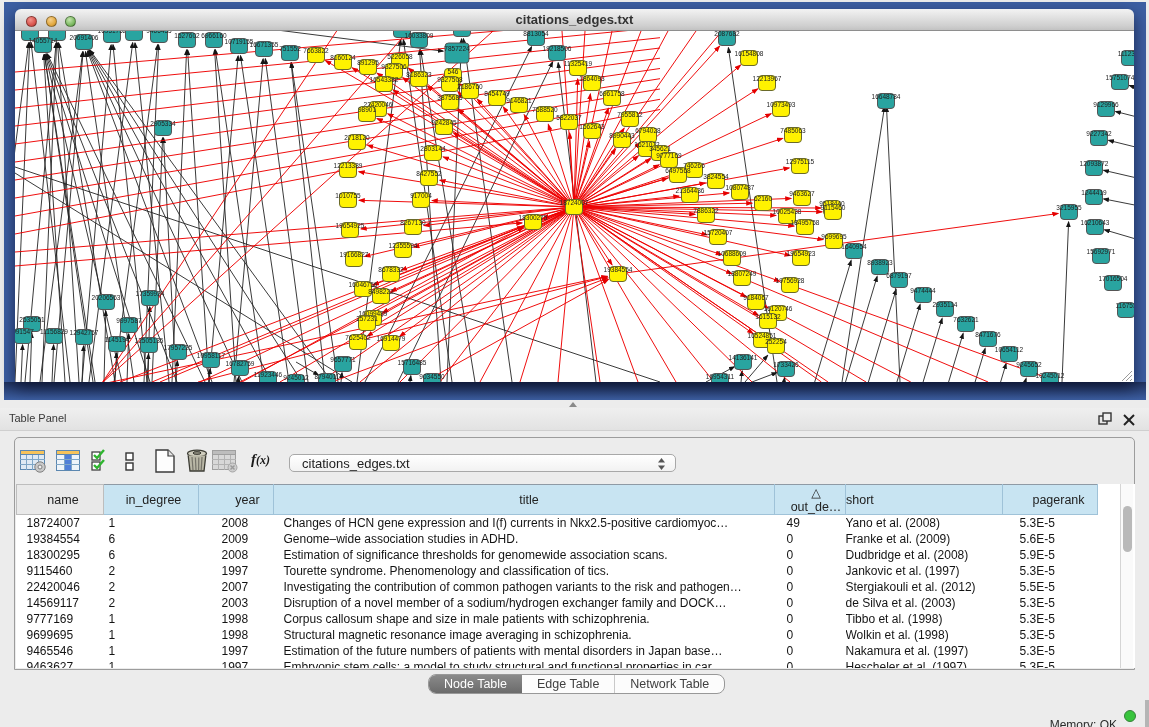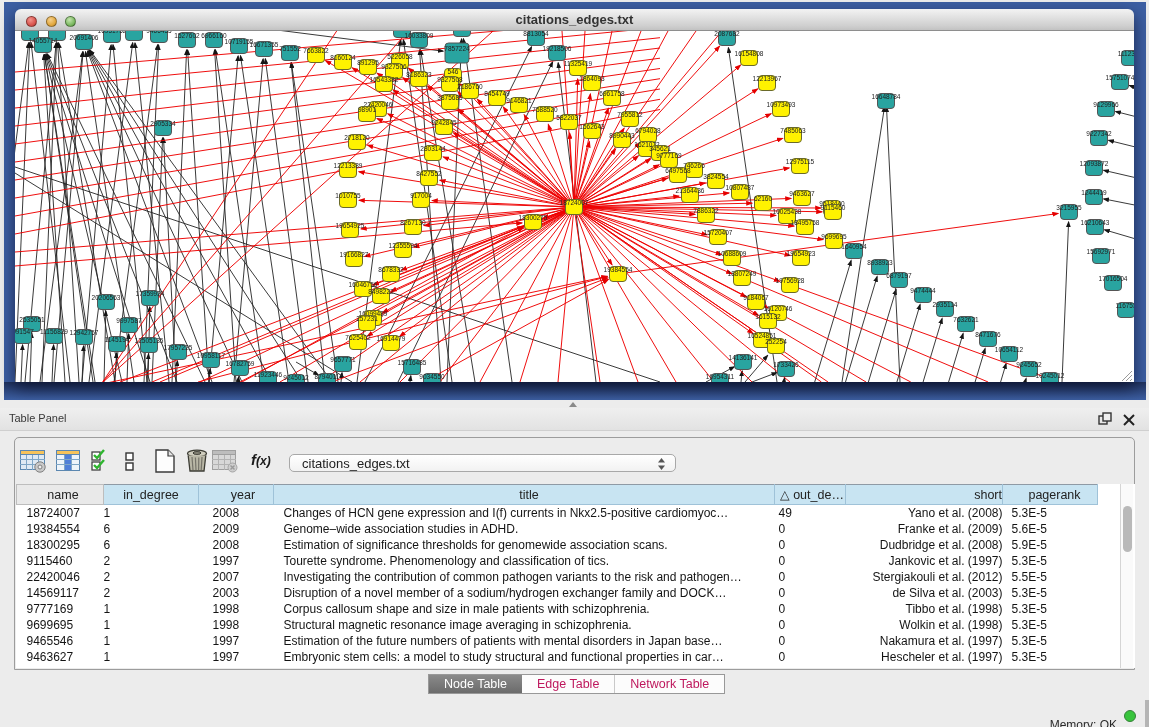--- a/index.html
+++ b/index.html
@@ -18,29 +18,29 @@
  border:1px solid #9c9c9c;border-radius:5px 5px 0 0}
 #toolbar{position:absolute;left:0;top:0;width:100%;height:46px}
 #combo{position:absolute;left:274px;top:16px;width:387px;height:18px;background:linear-gradient(#fff,#f2f2f2);
  border:1px solid #a8a8a8;border-radius:5px;font-size:13px;color:#222;line-height:17px;padding-left:12px}
 #tablewrap{position:absolute;left:1px;top:46px;width:1119px;height:184px;background:#fff;overflow:hidden}
 table{border-collapse:collapse;table-layout:fixed;width:1081px;font-size:12px;color:#141414}
 th{height:20px;font-weight:normal;font-size:12.5px;color:#222;background:#c8e4f2;
  border:1px solid #9fc2d8;border-top:1px solid #8f9aa5}
 th.c1{background:#e9e9e9;border:1px solid #bdbdbd}
 td{height:16px;white-space:nowrap;overflow:hidden;padding:0}
-.c1{width:87px;padding-left:6px}.c2{width:95px;}.c3{width:75px;padding-left:14px}
-.c4{width:501px;padding-left:10px}.c5{width:71px;padding-left:4px}.c6{width:157px;text-align:right}
-.c7{width:95px;padding-left:9px}
+.c1{width:87px;padding-left:6px}.c2{width:95px;padding-left:5px}.c3{width:75px;padding-left:23px}
+.c4{width:501px;padding-left:10px}.c5{width:71px;padding-left:12px}.c6{width:157px;text-align:left}
+.c7{width:95px;padding-left:17px}
 td.c1{padding-left:10px}
 #vsb{position:absolute;right:1px;top:46px;width:13px;height:184px;background:#fafafa;border-left:1px solid #d5d5d5}
 #vsb .th{position:absolute;left:1.5px;top:22px;width:9px;height:46px;background:#b9b9b9;border-radius:5px}
 #tabs{position:absolute;left:428px;top:274px;height:20px;display:flex;border:1px solid #989898;
- border-radius:0;overflow:hidden;background:#fcfcfc;font-size:12.5px}
-#tabs div{padding:2px 15px 0 15px;color:#be185d}
+ border-radius:8px;overflow:hidden;background:#fcfcfc;font-size:12.5px}
+#tabs div{padding:2px 15px 0 15px;color:#404040}
 #tabs .sel{background:linear-gradient(#8a8a8a,#6b6b6b);color:#fff}
 #tabs .sep{border-left:1px solid #c9c9c9;padding:0}
 #mem{position:absolute;right:32px;top:318px;font-size:12px;color:#2b2b2b}
 #dot{position:absolute;right:13px;top:309.5px;width:12px;height:12px;border-radius:50%;
  background:#38c43c;border:1px solid #36803a}
 #rstrip{position:absolute;right:0;top:300px;width:4px;height:27px;background:#b5b5b5}
 #grow{position:absolute;left:569px;top:2px;width:0;height:0;border-left:4px solid transparent;
  border-right:4px solid transparent;border-bottom:5px solid #8a8a8a}
 </style></head><body>
 <div id="desktop"></div>
@@ -645,21 +645,21 @@
 <g stroke="#b3b3b3" stroke-width="1">
             <line x1="0" y1="9.5" x2="24" y2="9.5"></line>
             <line x1="0" y1="14.5" x2="24" y2="14.5"></line>
 <line x1="6.5" y1="5" x2="6.5" y2="20"></line>
             <line x1="12.5" y1="5" x2="12.5" y2="20"></line>
             <line x1="18.5" y1="5" x2="18.5" y2="20"></line>
           </g>
 <circle cx="20.5" cy="17.5" r="4.5" fill="#cdcdcd" stroke="#a5a5a5"></circle>
 <path d="M18.5,15.5 L22.5,19.5 M22.5,15.5 L18.5,19.5" stroke="#9a9a9a" stroke-width="1.4"></path>
 </svg>
-        <div style="position:absolute;left:236px;top:13px;font-size:15px;font-style:italic;font-weight:bold;color:#1a1a1a;font-family:Liberation Sans, sans-serif">f<span style="font-size:12px">(x)</span></div>
+        <div style="position:absolute;left:236px;top:13px;font-size:15px;font-style:italic;font-weight:bold;color:#1a1a1a;font-family:Liberation Serif, serif">f<span style="font-size:12px">(x)</span></div>
    <div id="combo">citations_edges.txt
      <svg width="9" height="12" style="position:absolute;right:9px;top:3px">
       <path d="M4.5,0 L8,4.5 L1,4.5 z" fill="#555"></path>
             <path d="M4.5,12 L8,7.5 L1,7.5 z" fill="#555"></path>
           </svg>
    </div>
   </div>
   <div id="tablewrap">
    <table>
     <tbody>

